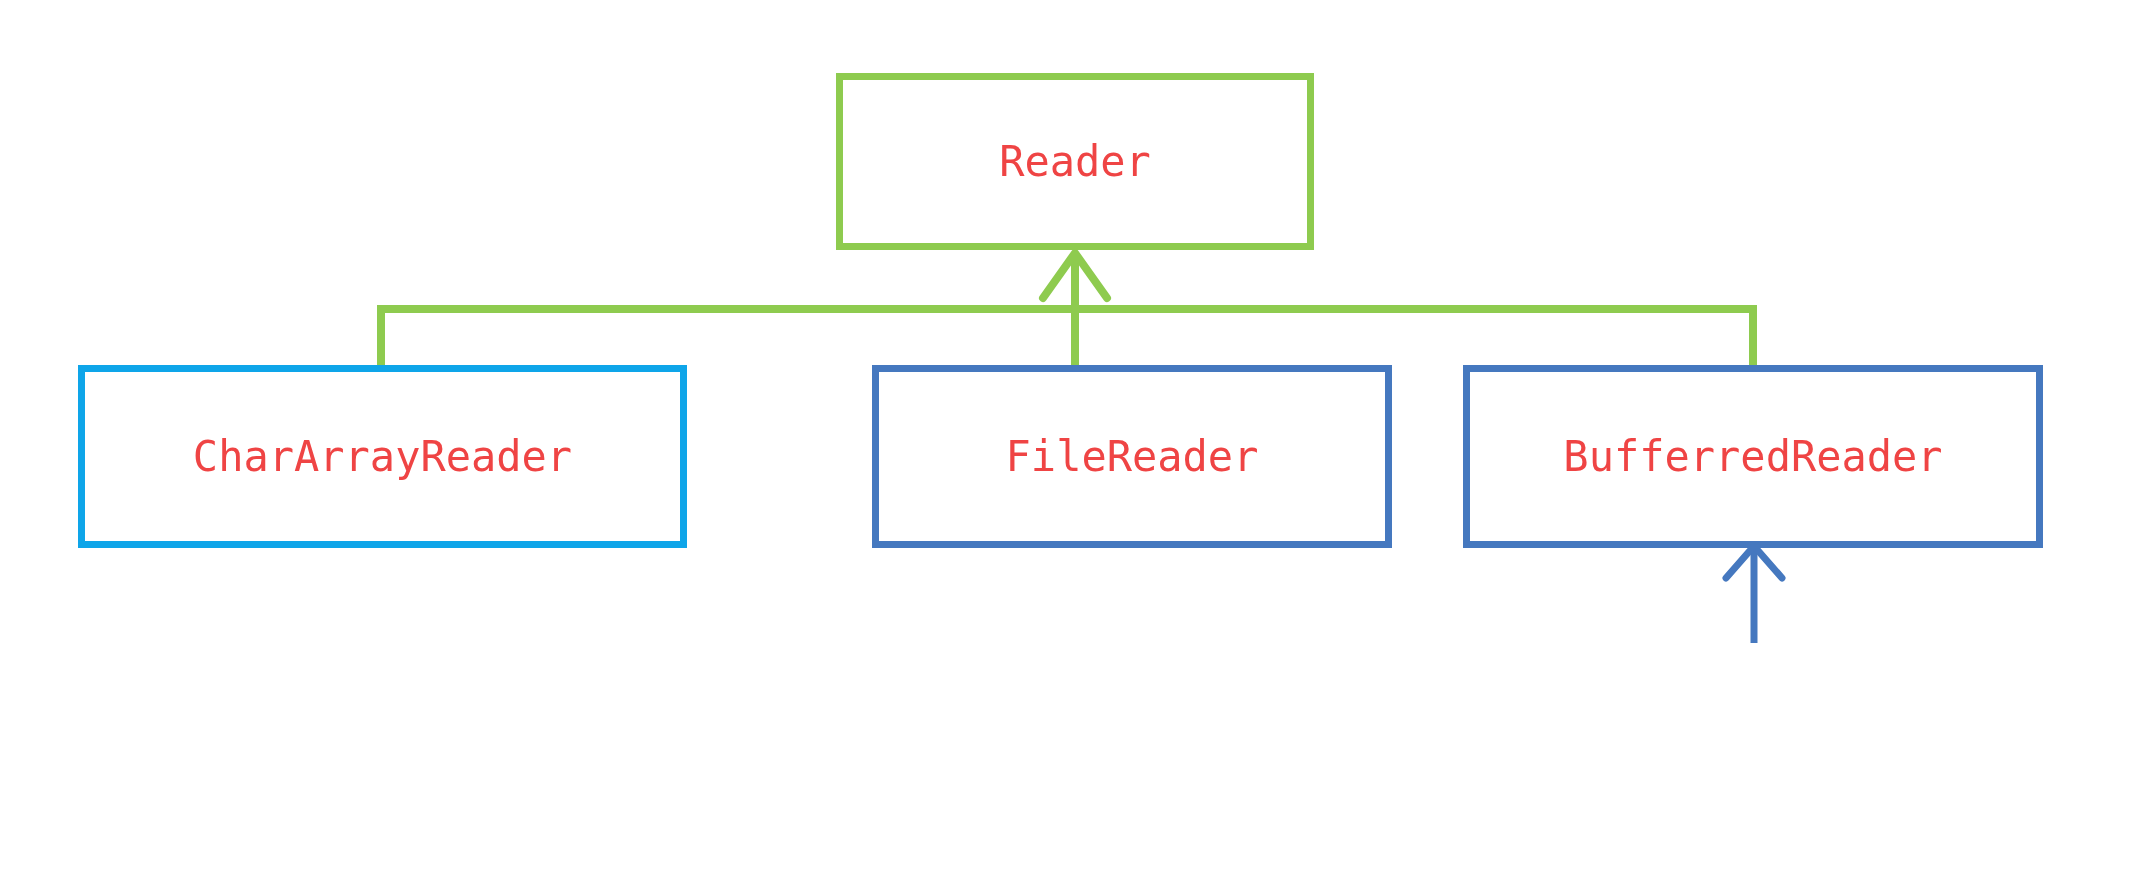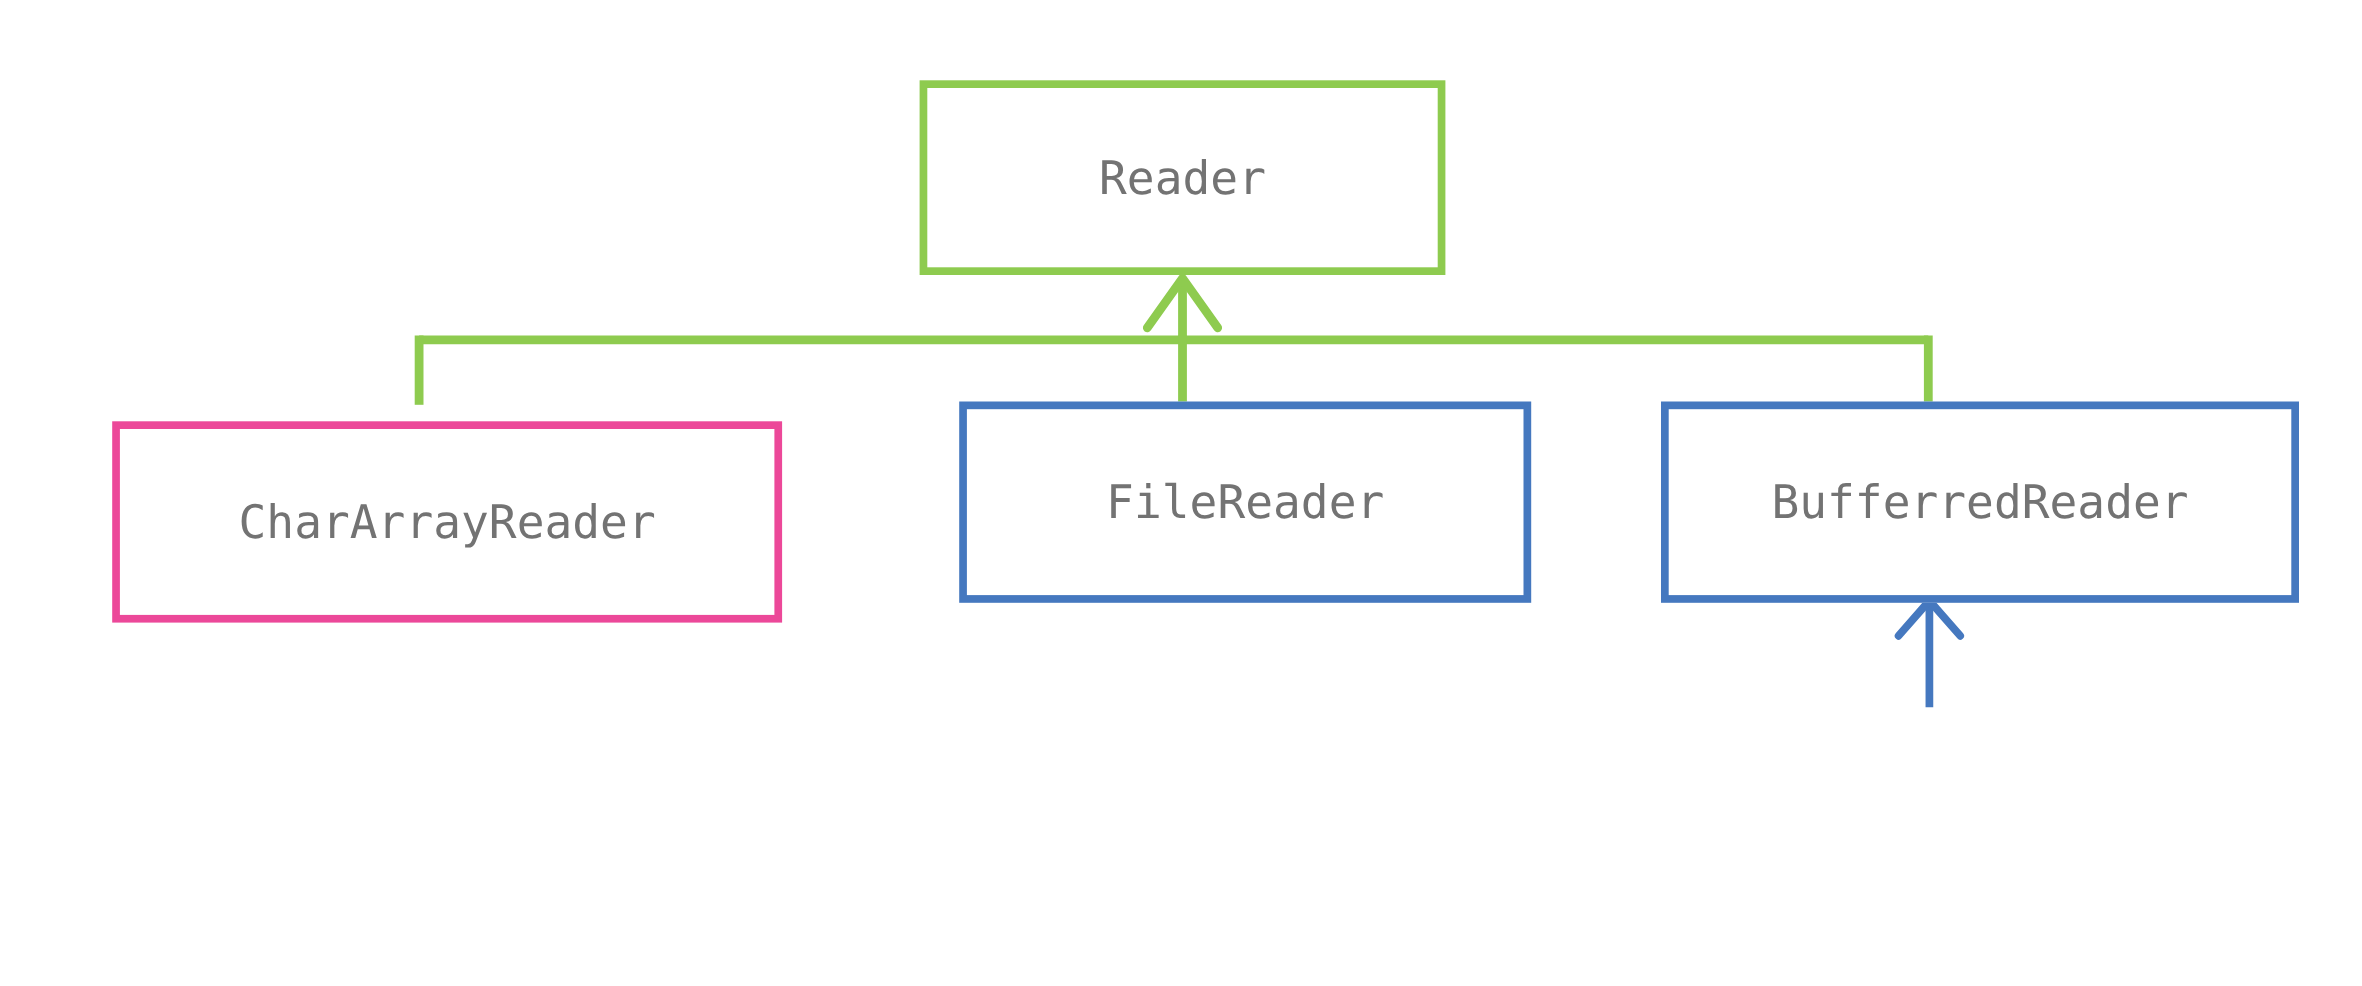--- a/index.html
+++ b/index.html
@@ -32,51 +32,50 @@
     background: #ffffff;
     display: flex;
     align-items: center;
     justify-content: center;
     text-align: center;
   }
   .node-label {
     font-family: "DejaVu Sans Mono", "Liberation Mono", monospace;
     font-size: 42px;
     line-height: 1;
-    color: #737373;
+    color: #ef4444;
     letter-spacing: 0px;
     white-space: nowrap;
   }
   .node-root {
     left: 836px;
     top: 73px;
     width: 478px;
     height: 177px;
     border: 7px solid #8ecb4f;
     z-index: 2;
   }
   .node-char-array-reader {
     left: 78px;
-    top: 383px;
+    top: 365px;
     width: 609px;
     height: 183px;
-    border: 7px solid #ec4899;
+    border: 7px solid #0ea5e9;
     z-index: 2;
-    margin-left: 24px;
   }
   .node-file-reader {
     left: 872px;
     top: 365px;
     width: 520px;
     height: 183px;
     border: 7px solid #4578bf;
     z-index: 2;
   }
   .node-bufferred-reader {
-    left: 1510px;
+    left: 1463px;
     top: 365px;
     width: 580px;
     height: 183px;
     border: 7px solid #4578bf;
     z-index: 2;
   }
   .node-line-number-reader {
     left: 1440px;
     top: 643px;
     width: 628px;

